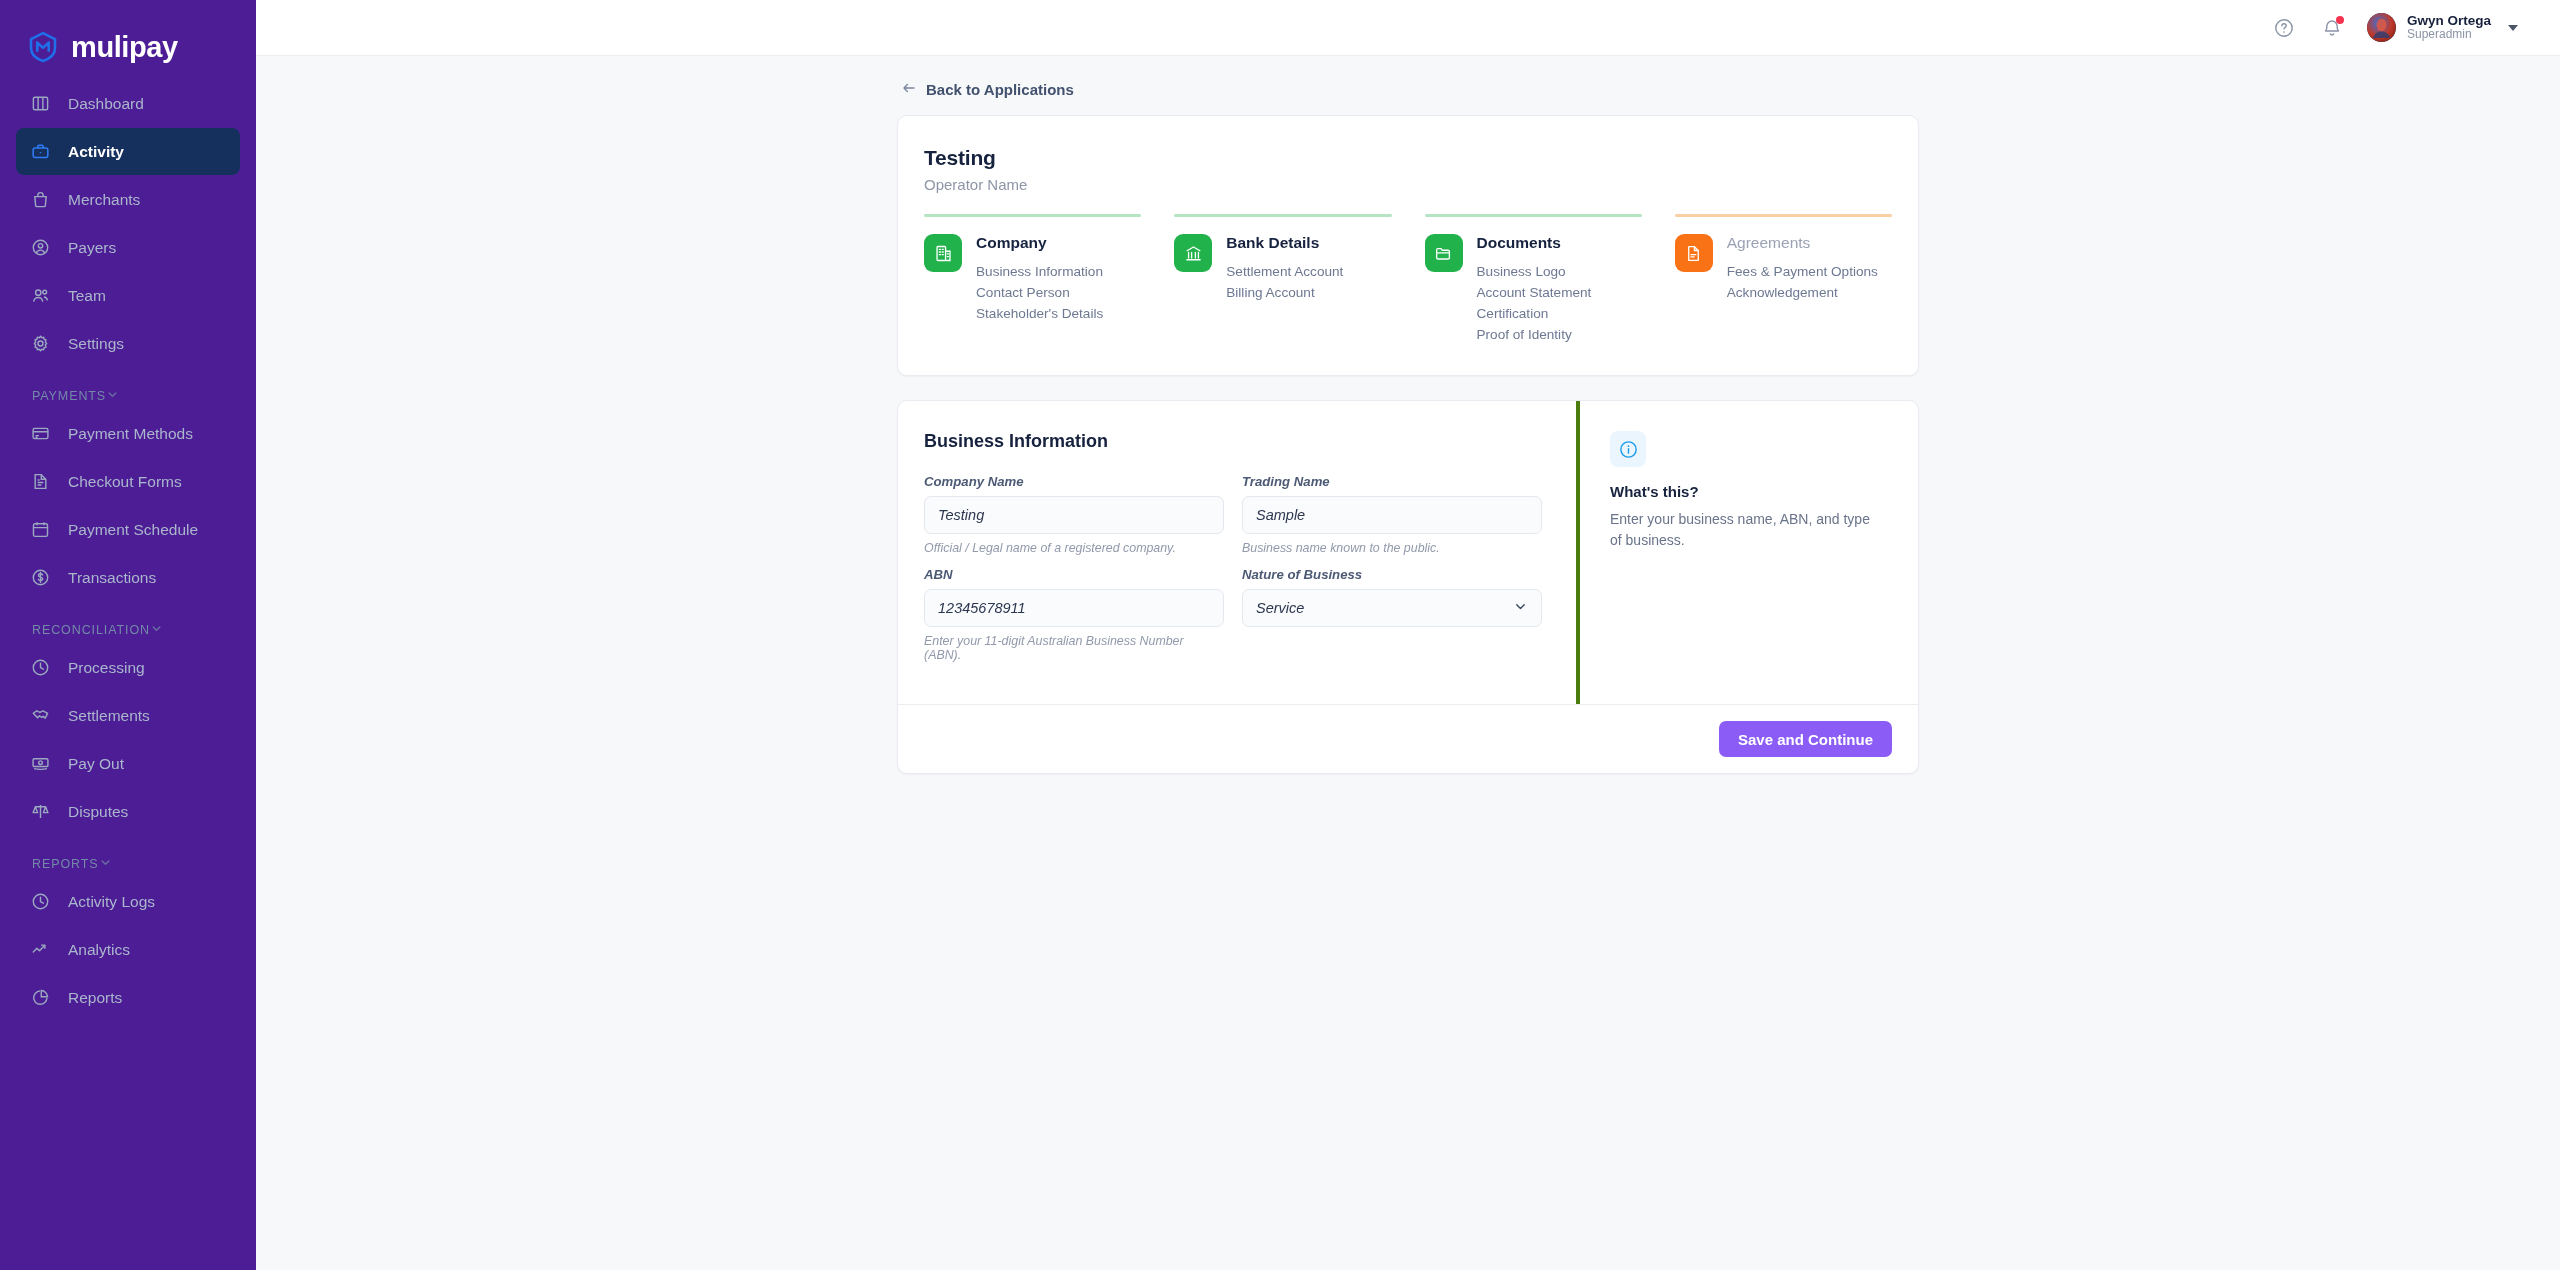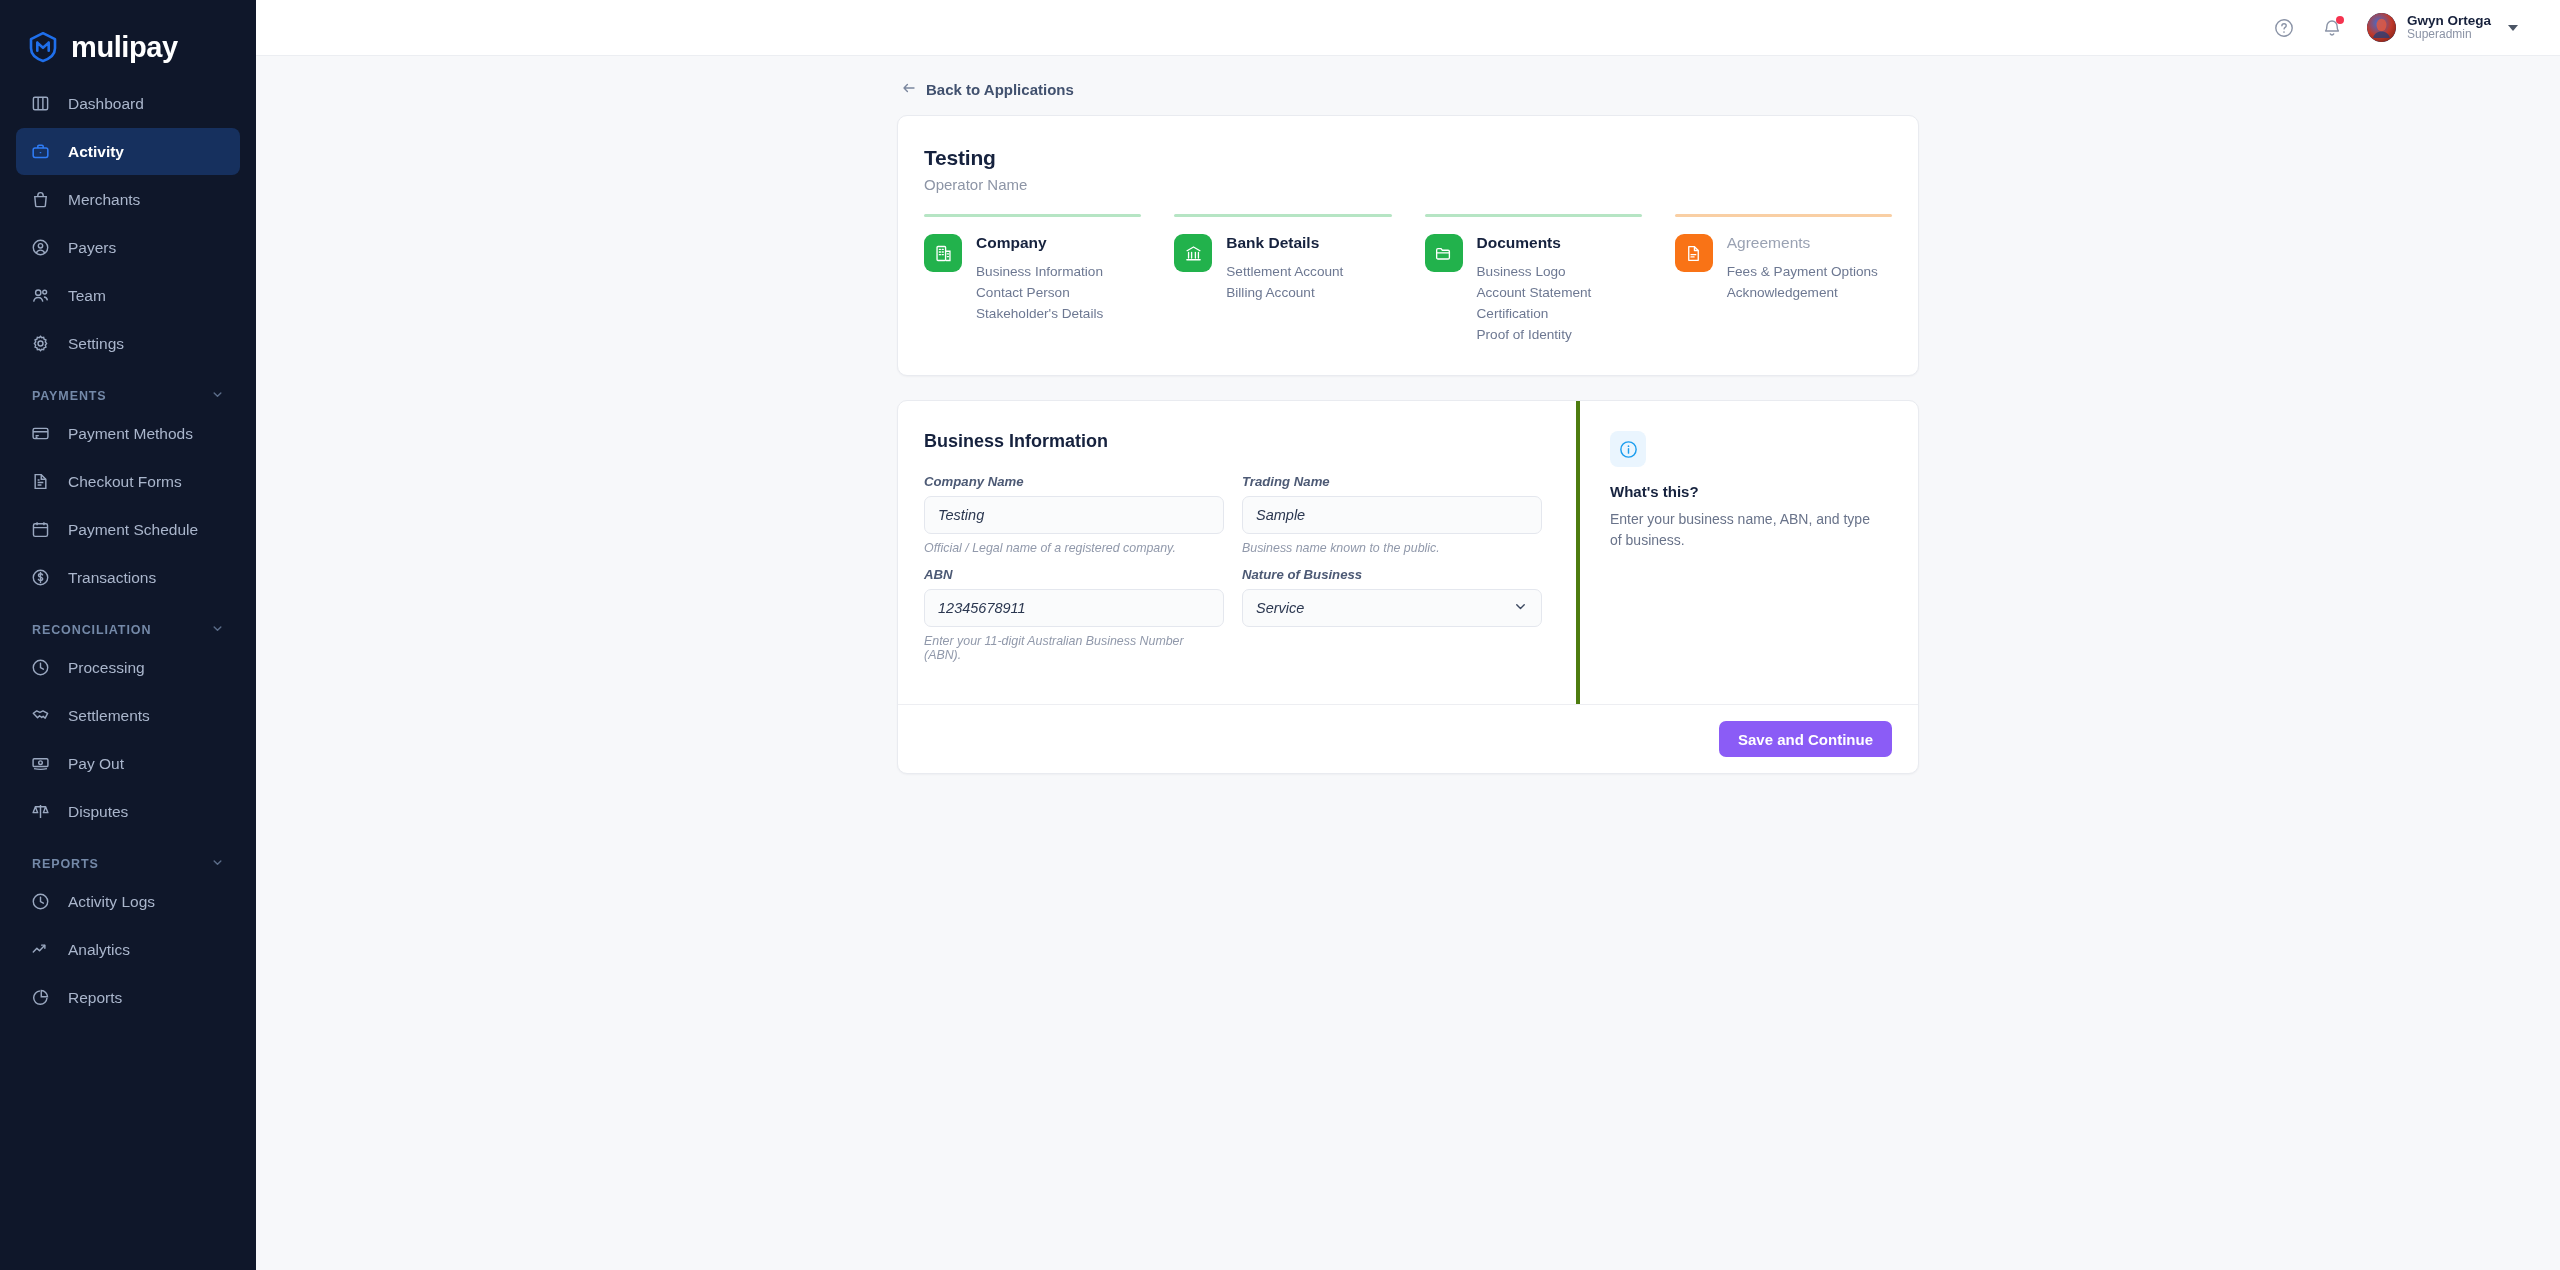--- a/index.html
+++ b/index.html
@@ -7,21 +7,21 @@
     width: 2560px; height: 1270px;
     font-family: "Liberation Sans", sans-serif;
     background: #f7f8fa;
     overflow: hidden;
   }
   body { display: flex; }
 
   
   #sidebar {
     width: 256px; height: 1270px;
-    background: #0f172a;
+    background: #4c1d95;
     flex: 0 0 256px;
     padding: 0 0 10px 0;
     overflow: hidden;
     position: relative;
   }
   .brand {
     display: flex; align-items: center; gap: 11px;
     padding: 22px 0 0 26px; height: 72px;
   }
   .brand-mark { width: 34px; height: 34px; flex: 0 0 34px; }
@@ -41,24 +41,24 @@
     white-space: nowrap;
   }
   .nav-item .ico { width: 21px; height: 21px; flex: 0 0 21px;
     display: flex; align-items: center; justify-content: center; }
   .nav-item .ico svg { display: block; }
   .nav-item.active {
     background: #16305e; color: #ffffff; font-weight: 600;
   }
   .nav-item.active .ico svg { stroke: #2f7cf6; }
   .nav-group {
-    display: flex; align-items: center; justify-content: space-between;
+    display: flex; align-items: center; justify-content: flex-start;
     padding: 20px 16px 6px 16px;
     color: #7489a8; font-size: 12.5px; letter-spacing: 0.9px;
-    font-weight: 700;
+    font-weight: 400;
     cursor: pointer;
   }
   .nav-group .chev { opacity: .75; }
 
   
   #main { flex: 1; height: 1200px; display: flex; flex-direction: column;
           background: #f7f8fa; min-width: 0; }
 
   
   #topbar {

